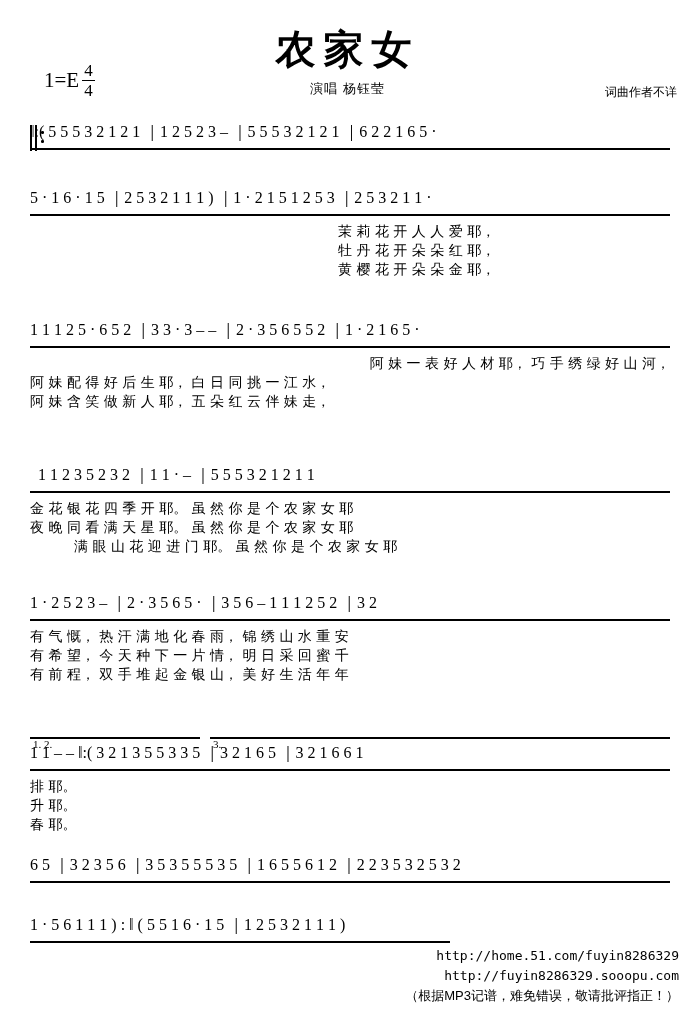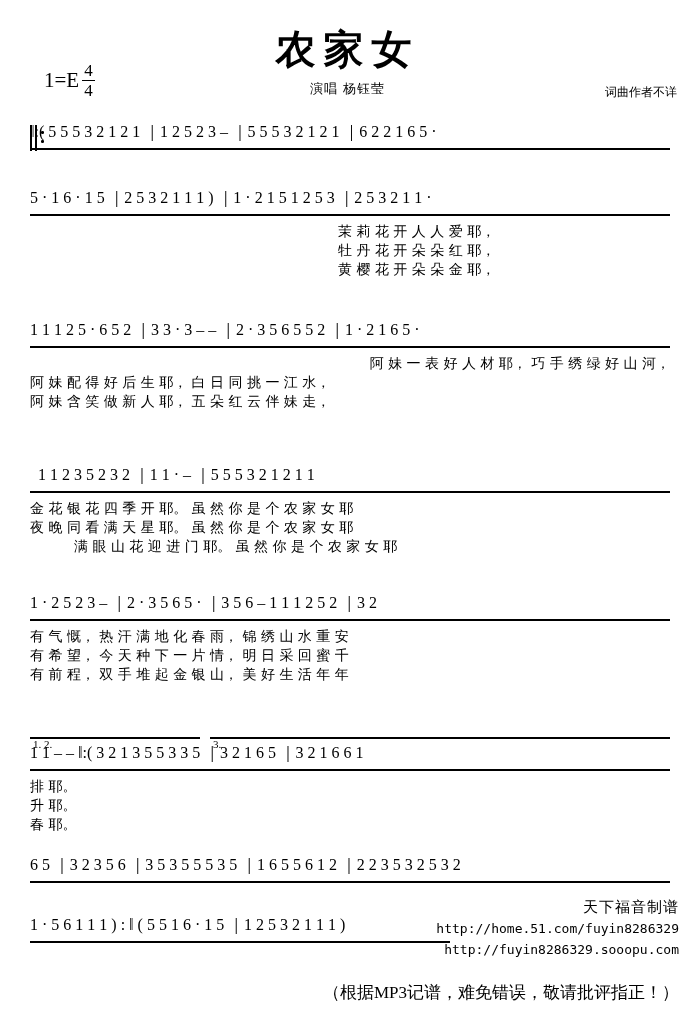--- a/index.html
+++ b/index.html
@@ -106,23 +106,22 @@
     font-size:13px;
     line-height:1.55;
     z-index:3;
   }
   .footer .cn{
     font-family:"DejaVu Sans", sans-serif;
     font-size:15px;
     letter-spacing:1px;
   }
   .footer .note{
-    font-family:Liberation Serif, serif;
-    font-size:17px;
-    margin-top:20px;
+    font-family:Liberation Sans, sans-serif;
+    font-size:13px;
   }
 </style>
 </head>
 <body>
 
 <div class="sheet">
 
 
   <div class="title">农家女</div>
   <div class="singer">演唱 杨钰莹</div>
@@ -192,19 +191,18 @@
     <div class="rule" style="top:36px;"></div>
     <div class="notes" style="top:10px;">6 5 ｜3 2  3 5  6 ｜3  5  3  5 5  5 3 5 ｜1 6  5  5 6 1 2 ｜2 2 3  5 3  2 5  3 2</div>
   </div>
 
   <div class="system" style="top:905px;">
     <div class="rule" style="top:36px;width:420px;"></div>
     <div class="notes" style="top:10px;">1 ·  5 6  1 1  1 ) : ‖ ( 5 5  1 6 · 1  5 ｜1 2  5  3 2  1 1  1 )</div>
   </div>
 
   <div class="footer">
-    <div class="cn">天下福音制谱</div>
     <div>http://home.51.com/fuyin8286329</div>
     <div>http://fuyin8286329.sooopu.com</div>
     <div class="note">（根据MP3记谱，难免错误，敬请批评指正！）</div>
   </div>
 
 </div>
 
 </body></html>

